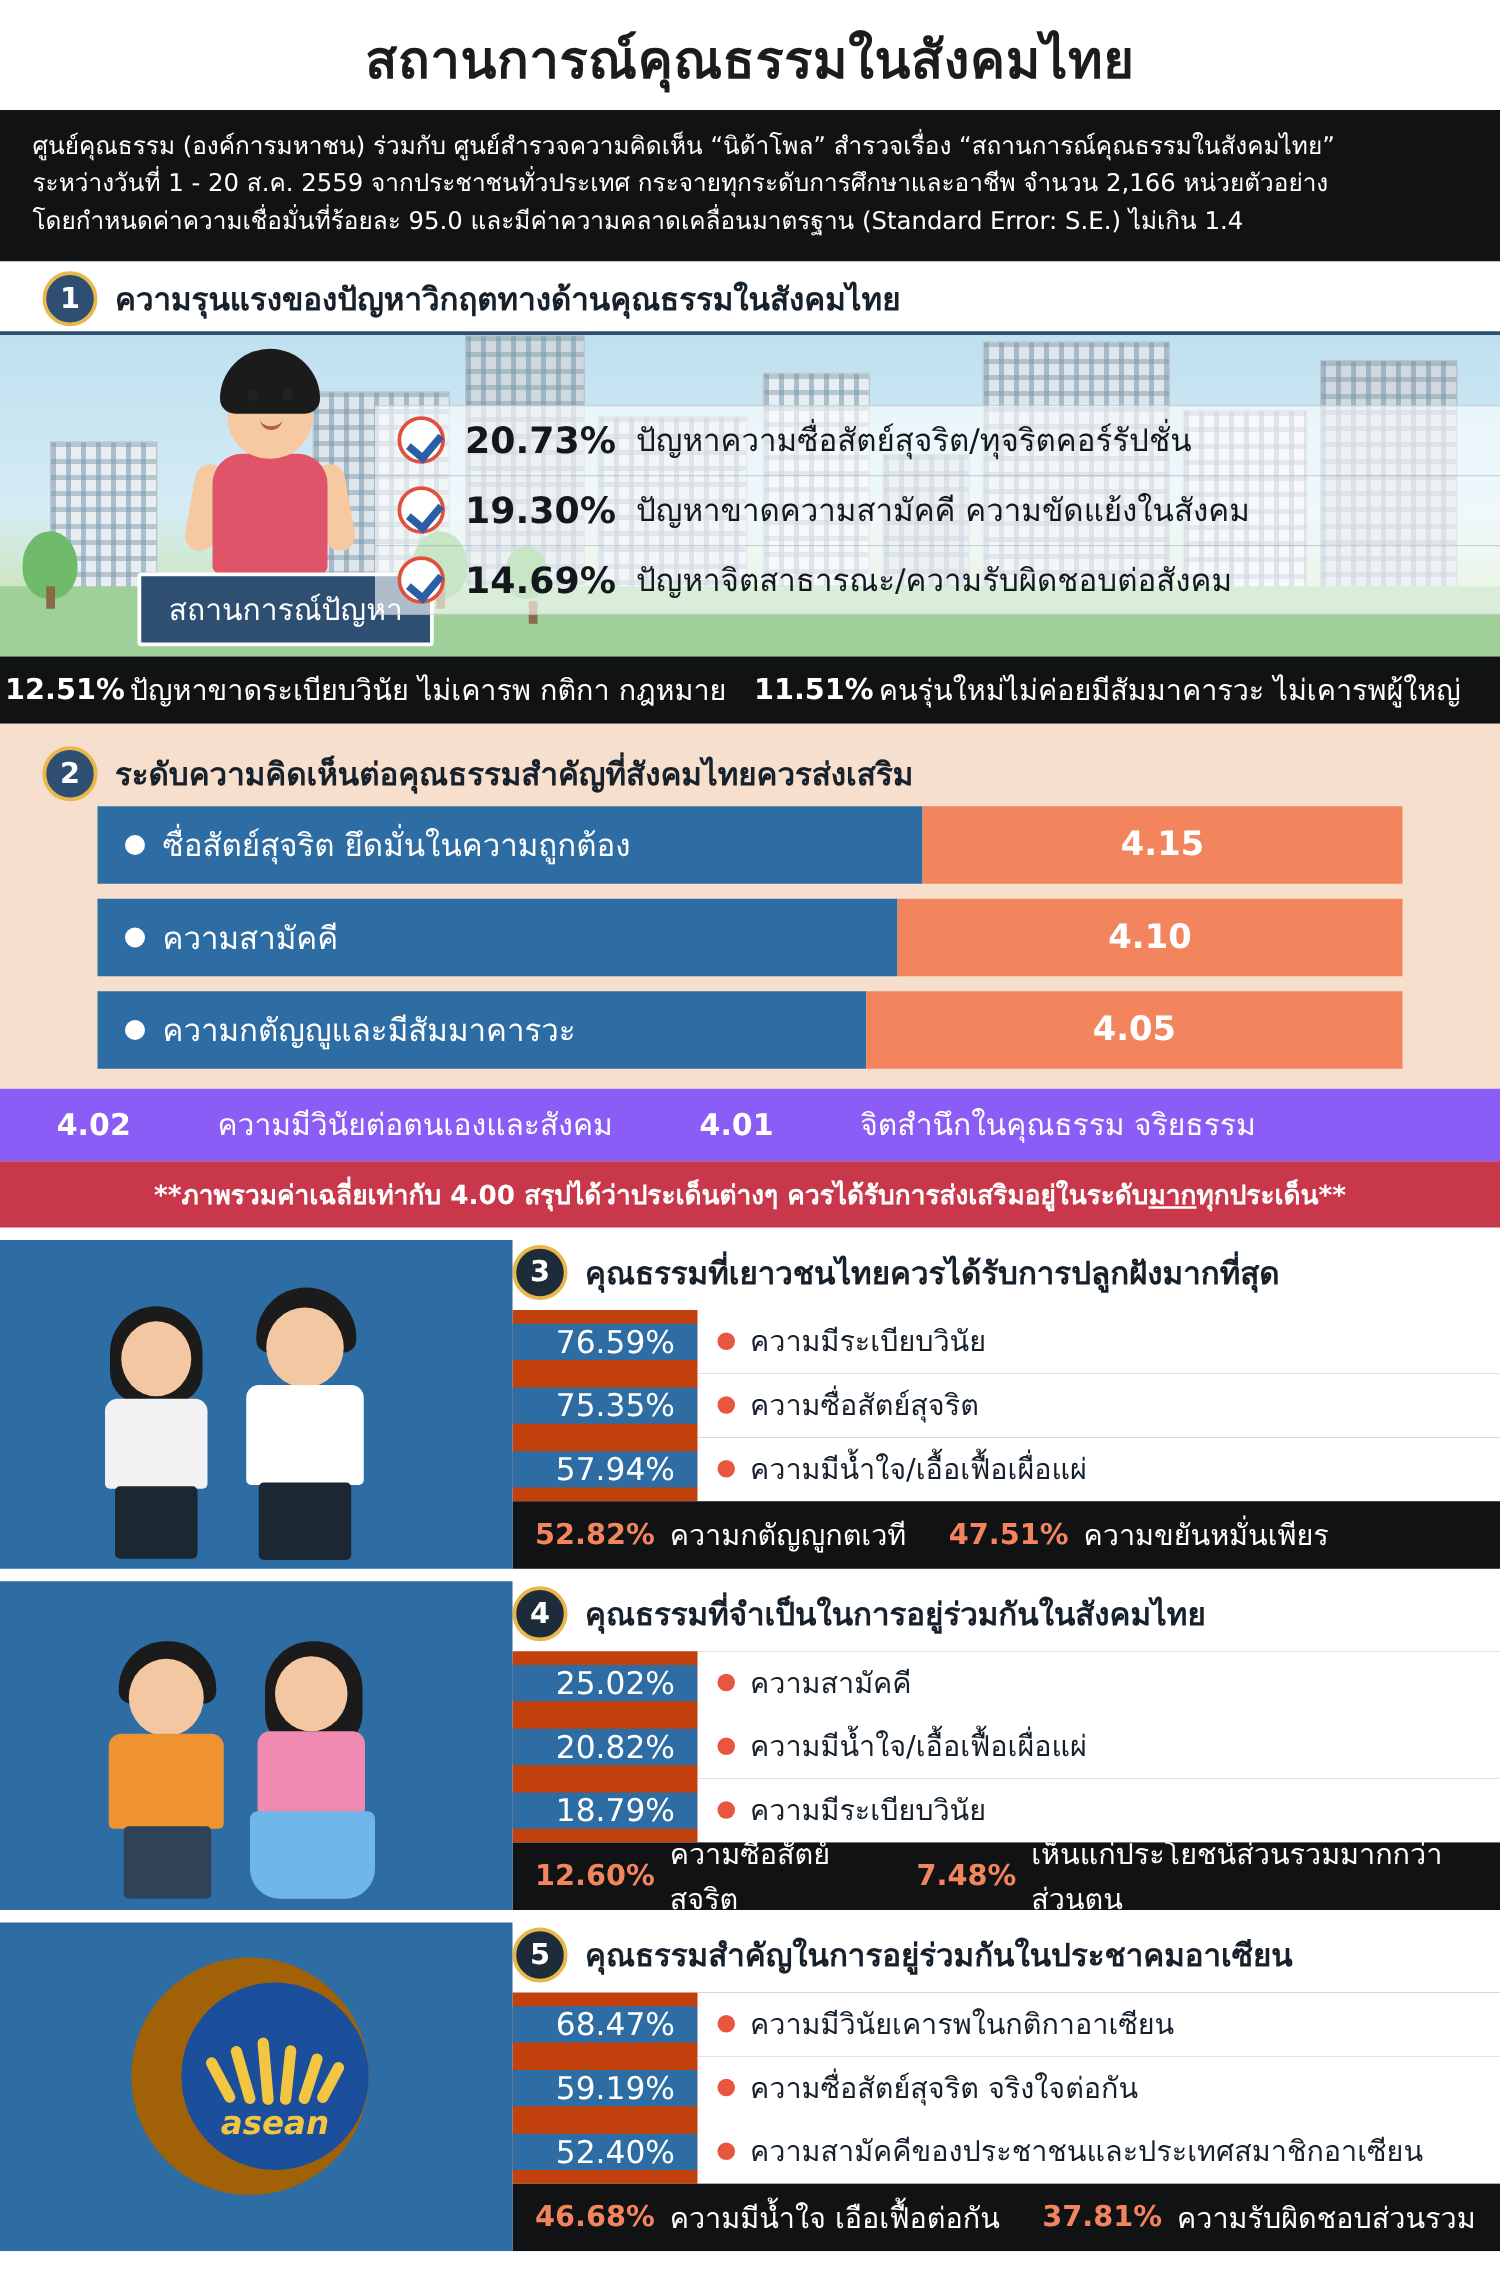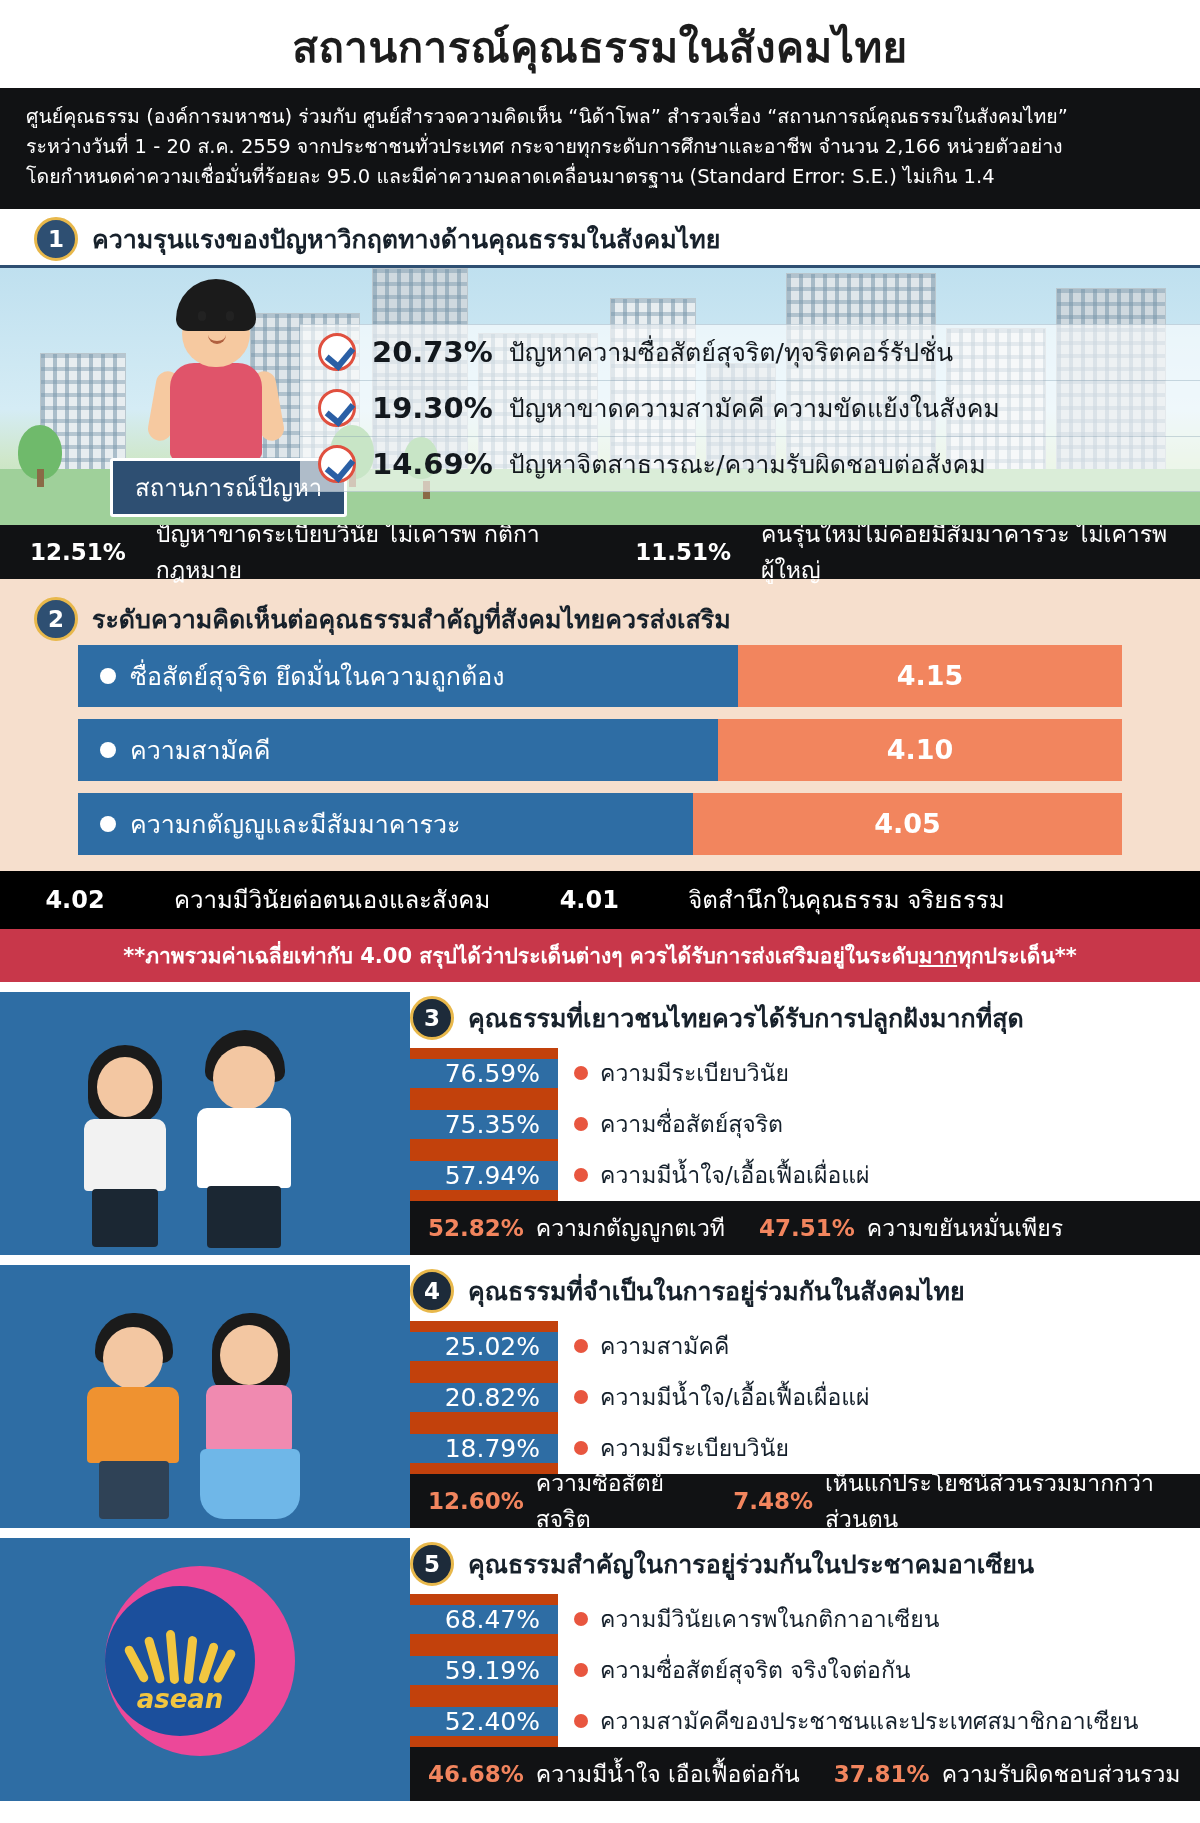--- a/index.html
+++ b/index.html
@@ -120,21 +120,21 @@
   .sc-pct { font-size:29px; font-weight:bold; color:#13181d; min-width:120px; }
   .sc-txt { font-size:25px; color:#13181d; }
 
   
   .strip {
     display:flex; align-items:center;
     background:#111214; color:#fff;
     height:54px;
     font-size:23px;
   }
-  .strip .pct { font-weight:bold; padding:0 30px; }
+  .strip .pct { font-weight:bold; padding:0 4px; }
   .strip .lbl { padding-right:18px; }
 
   
   .sec2-wrap { background:#f6dfcd; padding:10px 0 4px; }
   .bar-row {
     display:flex; align-items:center;
     height:62px; margin:0 78px 12px 78px;
   }
   .bar-left {
     flex:0 0 660px; background:#2e6da4; color:#fff;
@@ -145,21 +145,21 @@
   .bar-right {
     flex:1; background:#f2855e; color:#fff;
     height:100%; display:flex; align-items:center; justify-content:center;
     font-size:27px; font-weight:bold;
   }
   .bar-row.r2 .bar-left { flex-basis:640px; }
   .bar-row.r3 .bar-left { flex-basis:615px;font-family:Liberation Mono, monospace; }
 
   .strip2 {
     display:flex; align-items:center;
-    background:#000000; color:#fff; height:58px; font-size:24px;
+    background:#8b5cf6; color:#fff; height:58px; font-size:24px;
   }
   .strip2 .v { font-weight:bold; width:150px; text-align:center; }
   .strip2 .t { padding:0 24px; }
 
   .note {
     background:#c8374a; color:#fff;
     text-align:center; font-size:21px; font-weight:bold;
     padding:10px 8px;
   }
   .note u { text-decoration:underline; }
@@ -201,22 +201,22 @@
   .rowblk .ot { padding-right:16px; }
   .head { position:absolute; border-radius:50%; background:#f3c7a2; }
   .hair { position:absolute; background:#1b1b1b; }
   .torso { position:absolute; border-radius:10px 10px 4px 4px; }
   .legs { position:absolute; background:#1b2733; border-radius:4px; }
 
   
   .asean {
     position:absolute; left:105px; top:28px;
     width:190px; height:190px; border-radius:50%;
-    background:#ec4899;
-    display:flex; align-items:center; justify-content:flex-start;
+    background:#a16207;
+    display:flex; align-items:center; justify-content:flex-end;
   }
   .asean-in {
     width:150px; height:150px; border-radius:50%;
     background:#1b4f9c;
     display:flex; align-items:center; justify-content:center;
     position:relative;
   }
   .stalks { width:96px; height:58px; position:relative; margin-top:-12px; }
   .stalk { position:absolute; bottom:0; width:9px; background:#f2c640; border-radius:5px; }
   .asean-word {

